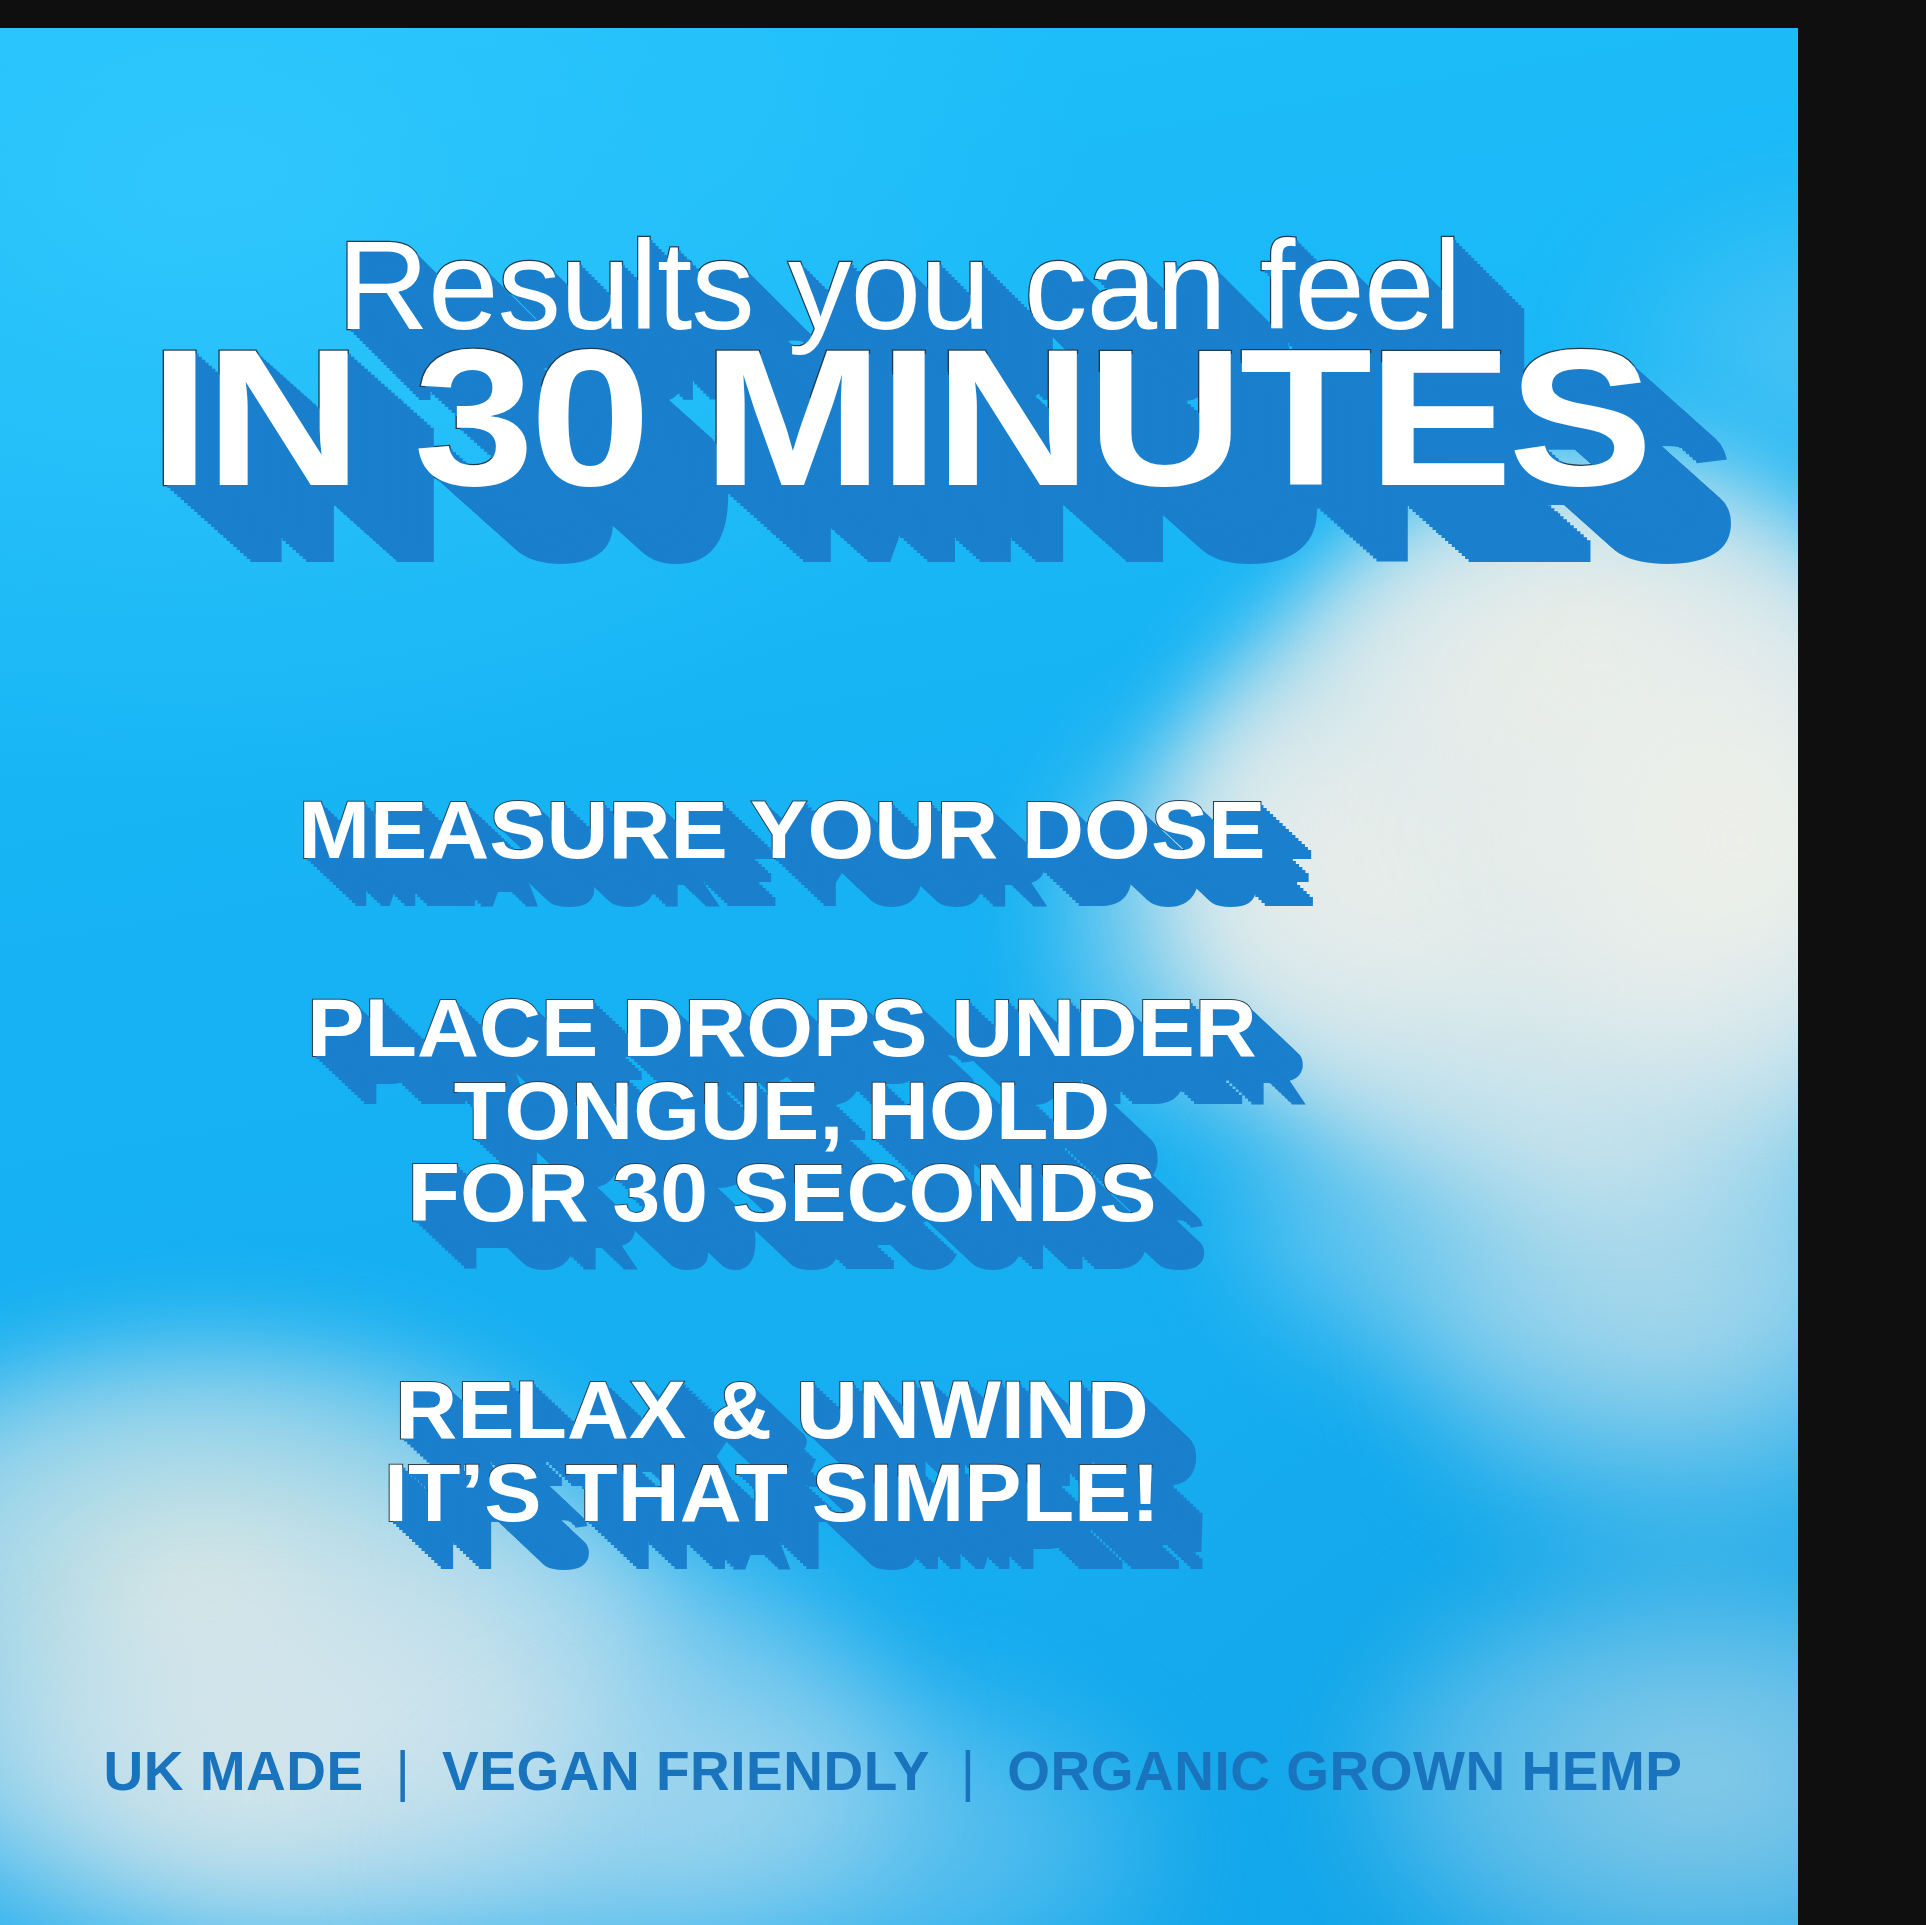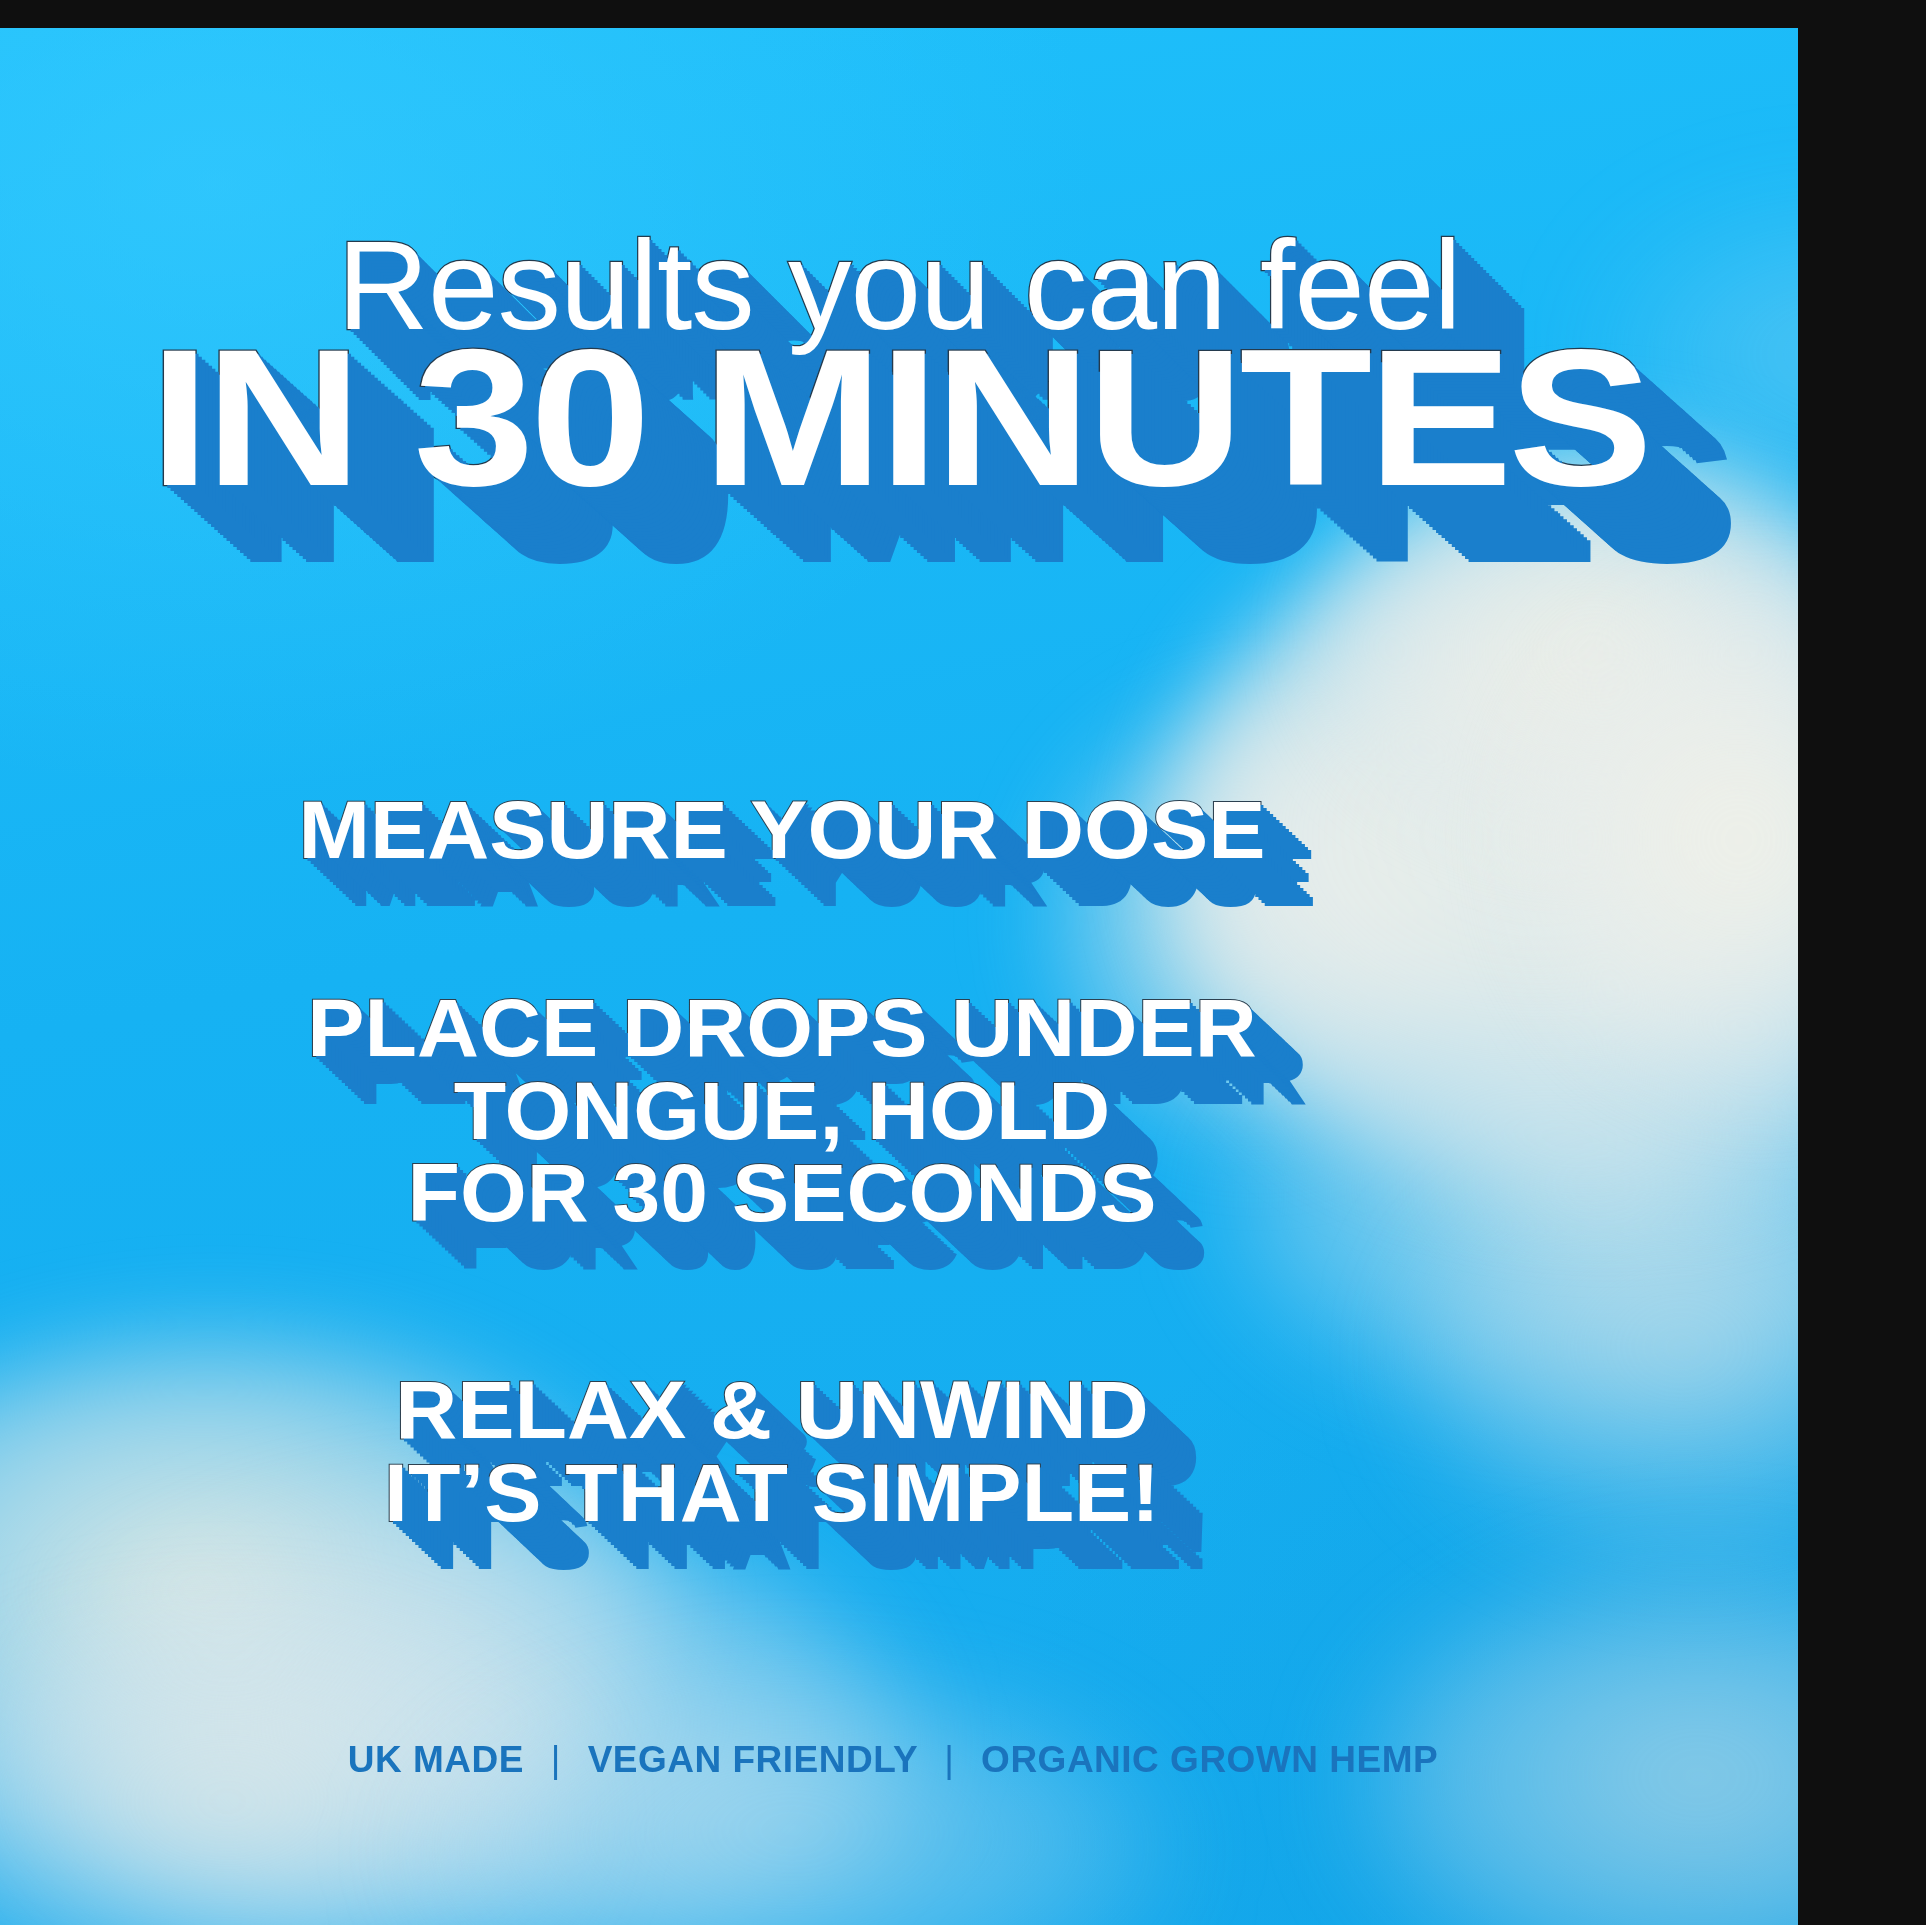--- a/index.html
+++ b/index.html
@@ -162,21 +162,21 @@
   .step-1 { top: 761px;  font-size: 81px; }
   .step-2 { top: 959px;  font-size: 81px; }
   .step-3 { top: 1341px; font-size: 81px; width: 1544px; }
 
   
   .footer {
     position: absolute;
     left: 0; right: 12px;
     top: 1711px;
     text-align: center;
-    font-size: 37px;
+    font-size: 55px;
     font-weight: 600;
     letter-spacing: 0.5px;
     color: #1a74bd;
     white-space: nowrap;
   }
   .footer .sep {
     display: inline-block;
     padding: 0 16px;
     color: #1a74bd;
     font-weight: 400;

